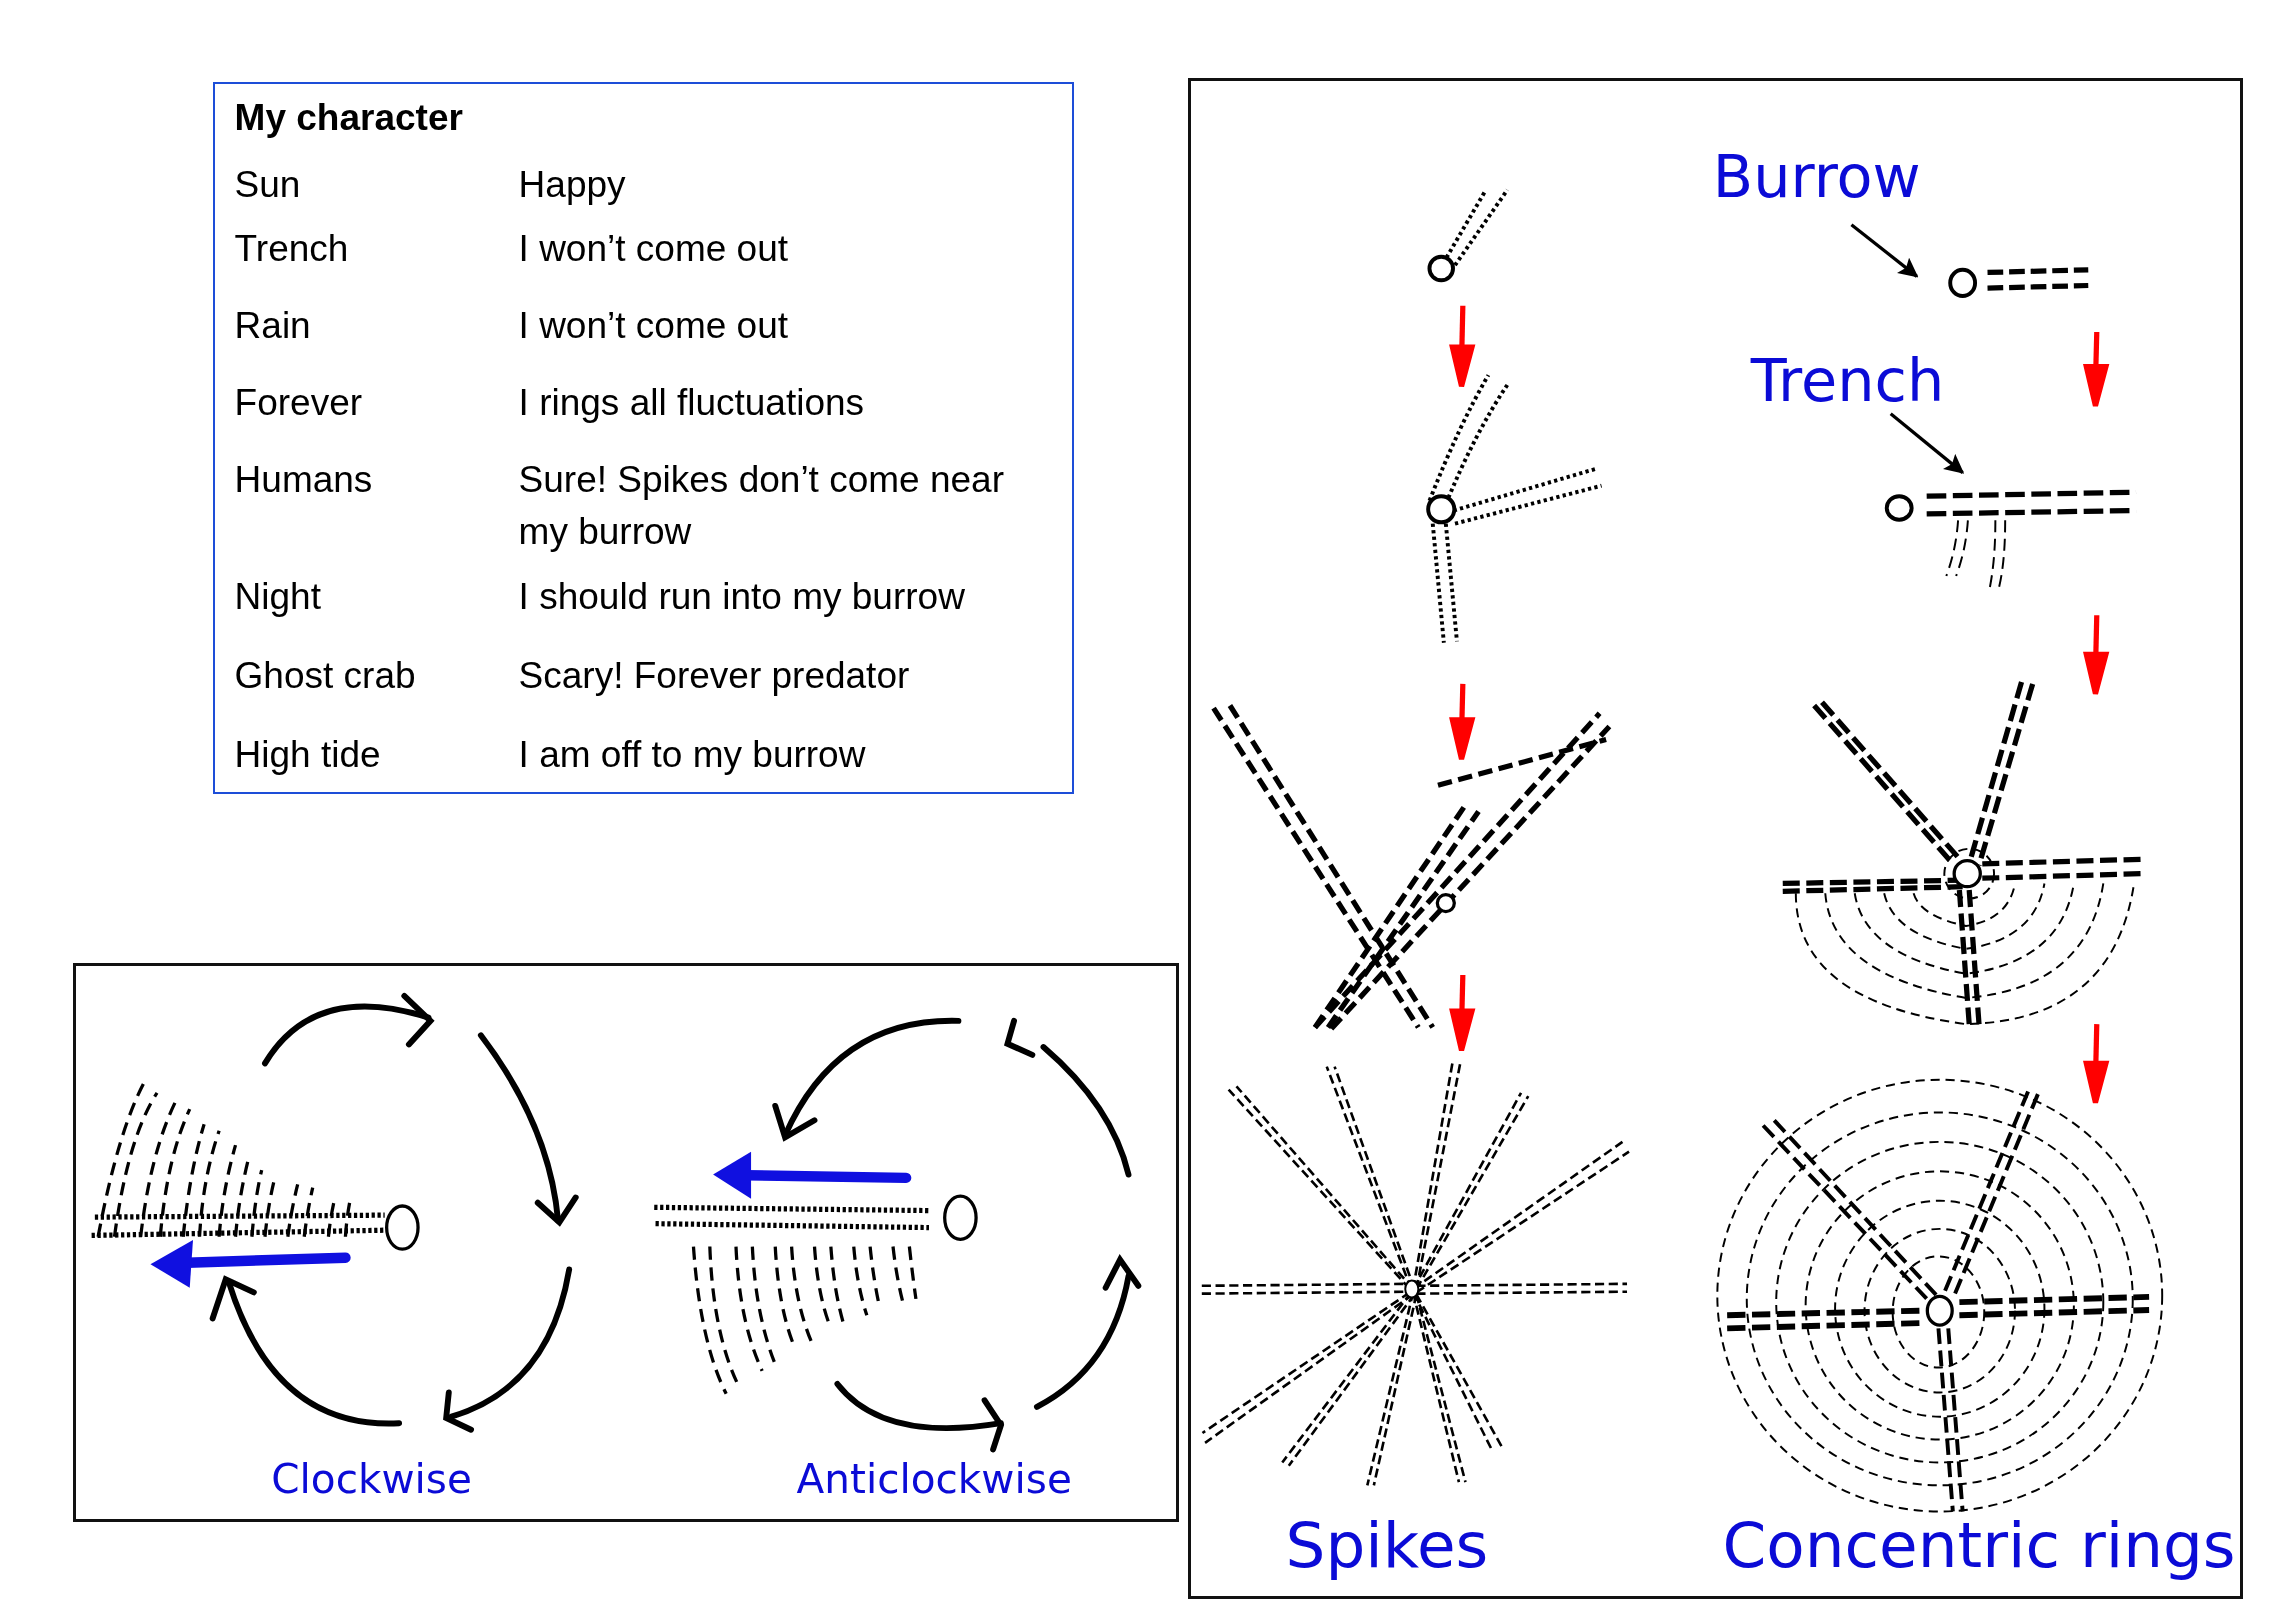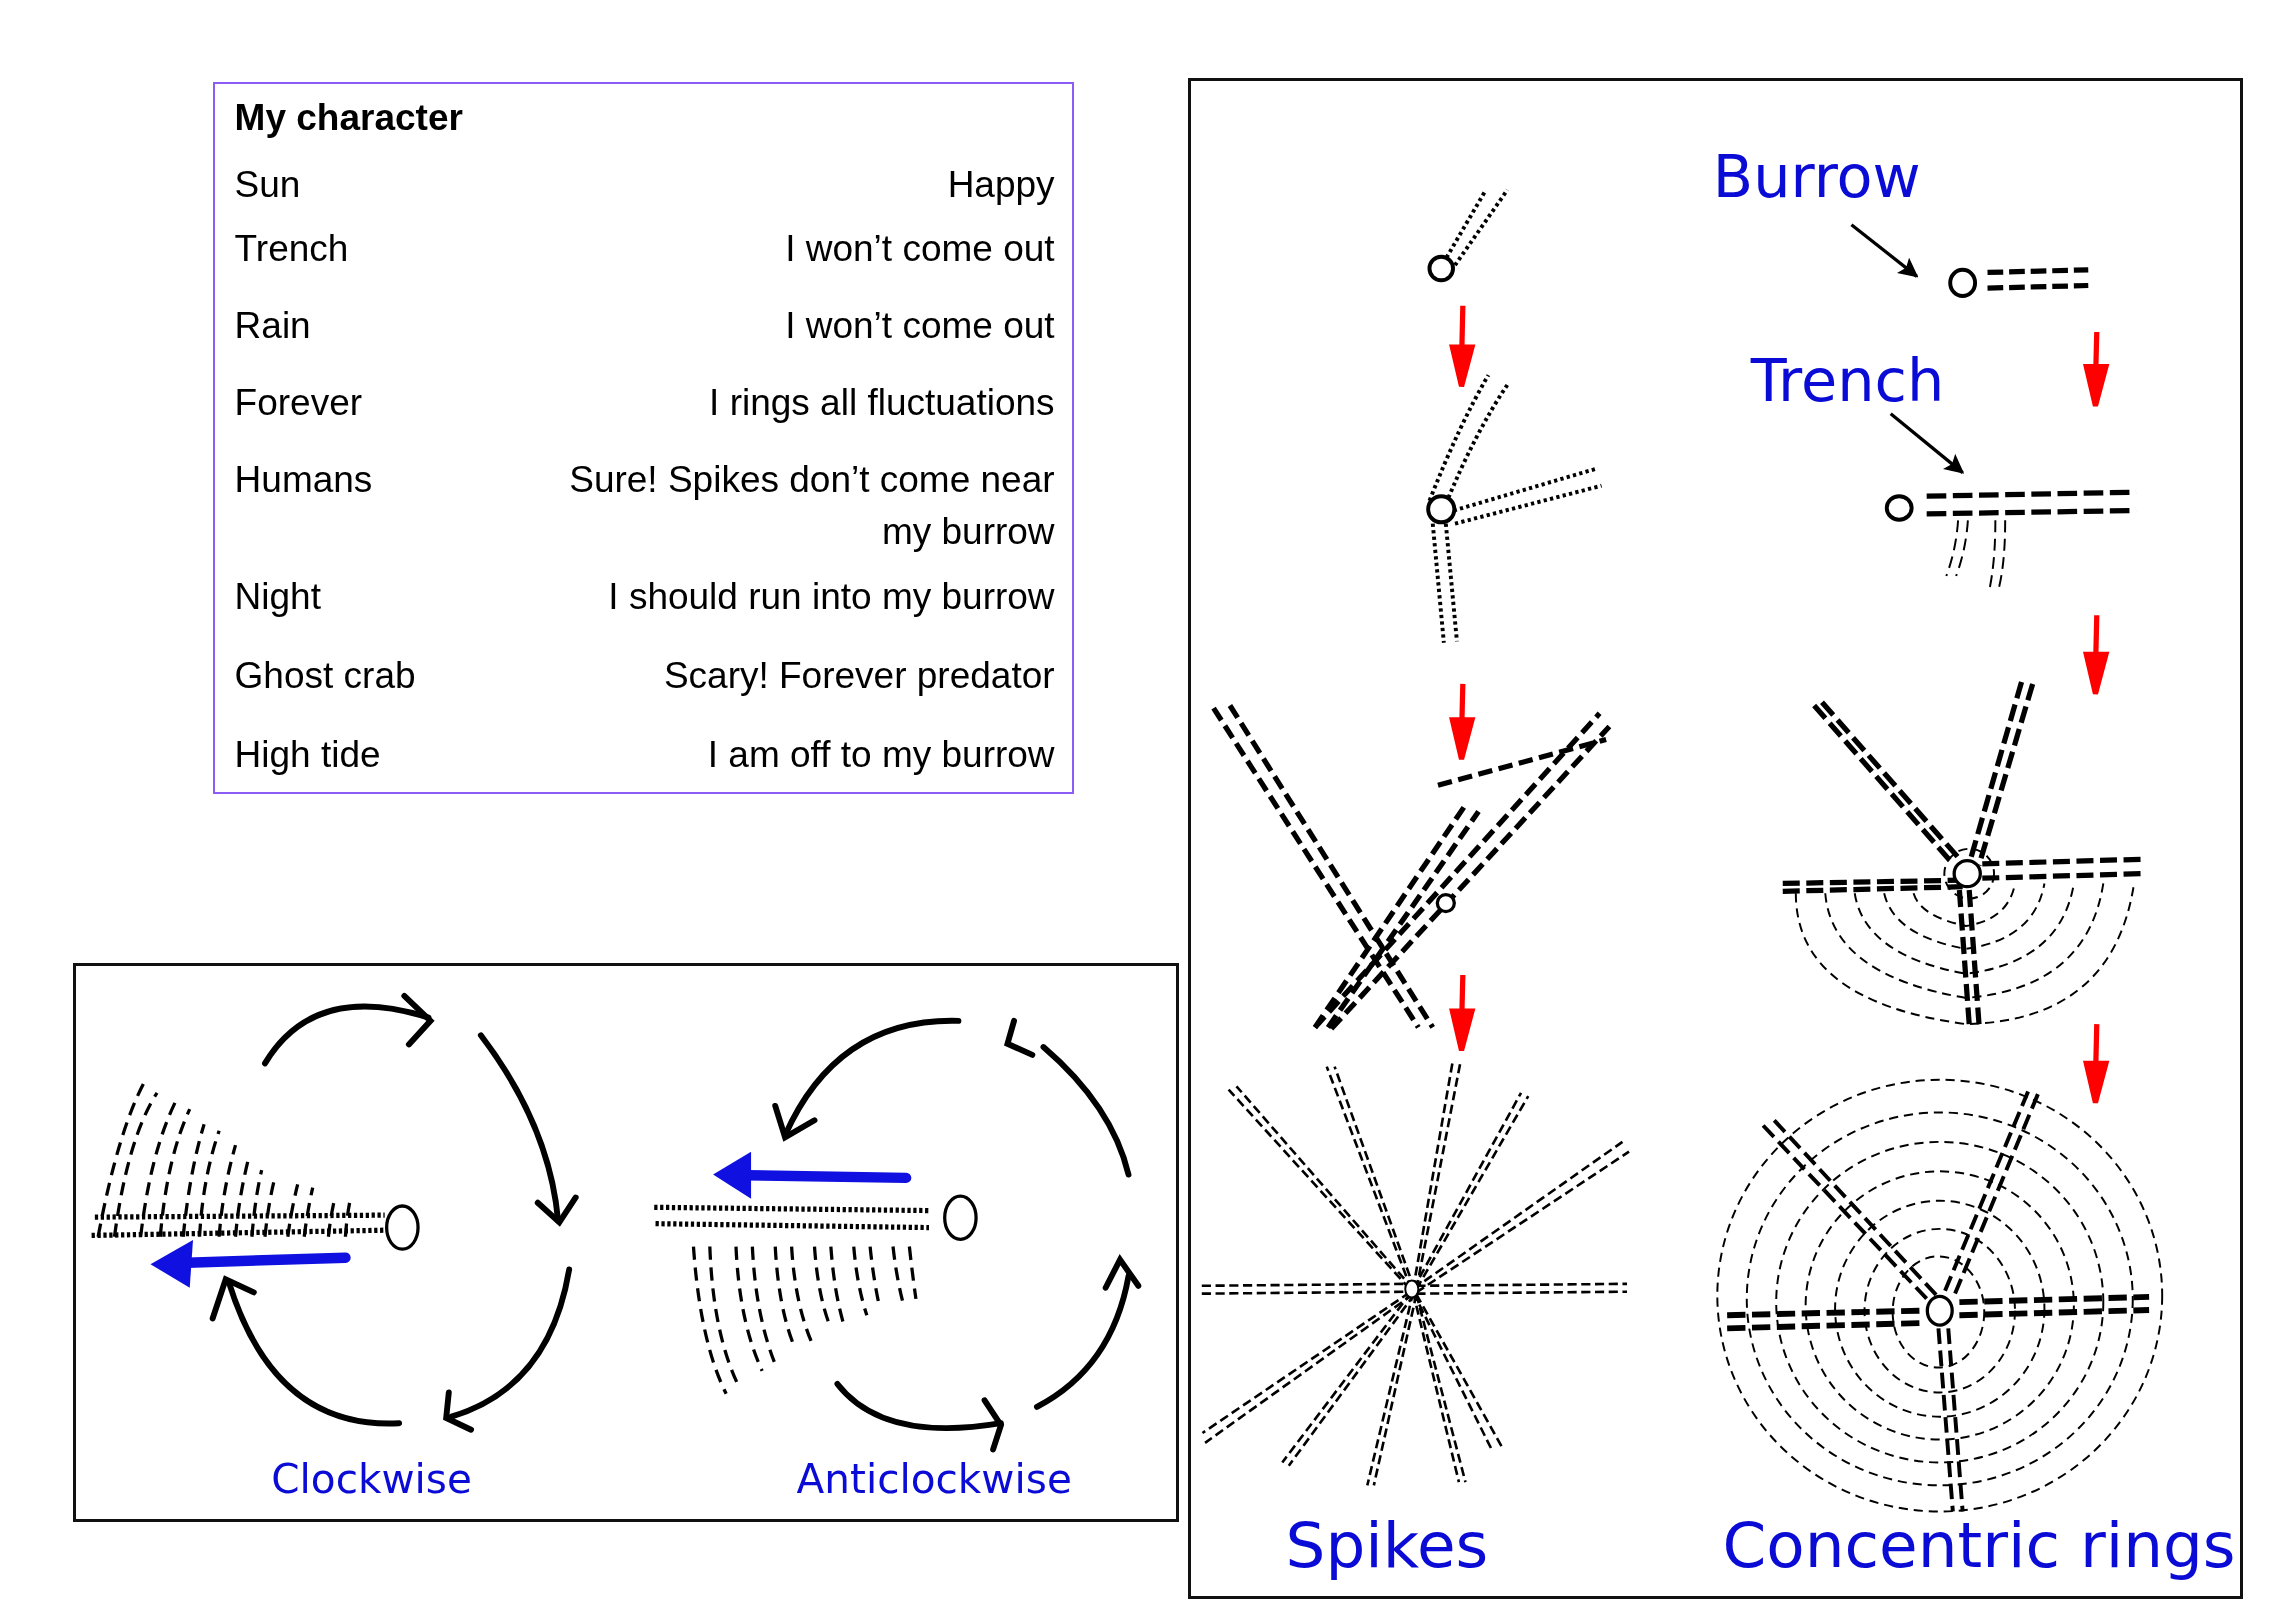--- a/index.html
+++ b/index.html
@@ -1,22 +1,22 @@
 <!DOCTYPE html>
 <html style="font-size:10.5px"><head>
 <meta charset="utf-8">
 <style>
   html, body { margin:0; padding:0; background:#ffffff; }
   body { width:2295px; height:1623px; position:relative; overflow:hidden; font-family:"DejaVu Sans", sans-serif; }
   #canvas { position:absolute; left:0; top:0; width:2295px; height:1623px; }
-  .table-box { position:absolute; left:213px; top:82px; width:861px; height:712px; border:2px solid #8b5cf6; box-sizing:border-box; }
+  .table-box { position:absolute; left:213px; top:82px; width:861px; height:712px; border:2px solid #1d4ed8; box-sizing:border-box; }
   .tbl-title { position:absolute; left:19.6px; top:13px; font-family:"Liberation Sans", sans-serif; font-weight:bold; font-size:37px; color:#000; }
   .tbl-row { position:absolute; left:19.6px; width:824px; font-family:"Liberation Sans", sans-serif; font-size:37px; color:#000; line-height:52px; }
   .tbl-key { position:absolute; left:0; top:0; font-weight:normal; }
-  .tbl-val { position:absolute; left:277px; top:0; width:543px;text-align:right; }
+  .tbl-val { position:absolute; left:284px; top:0; width:543px; }
   .panel { position:absolute; border:3.3px solid #111; box-sizing:border-box; }
 </style>
 </head>
 <body>
 
 <div class="table-box">
   <div class="tbl-title">My character</div>
   <div class="tbl-row" style="top:75px">
     <span class="tbl-key">Sun</span>
     <span class="tbl-val">Happy</span>

